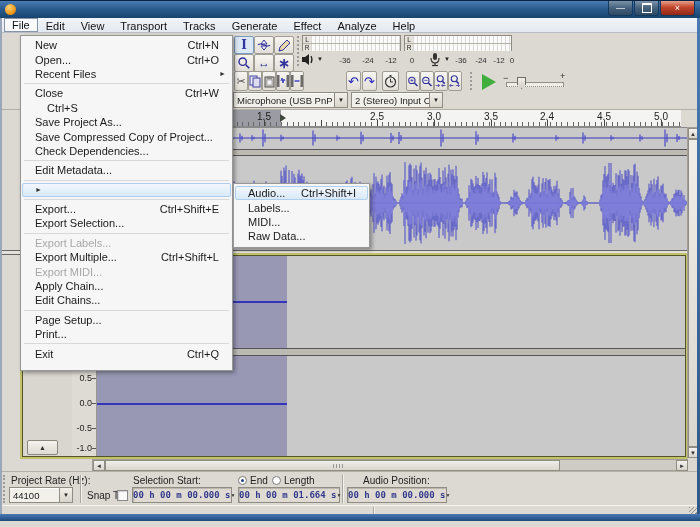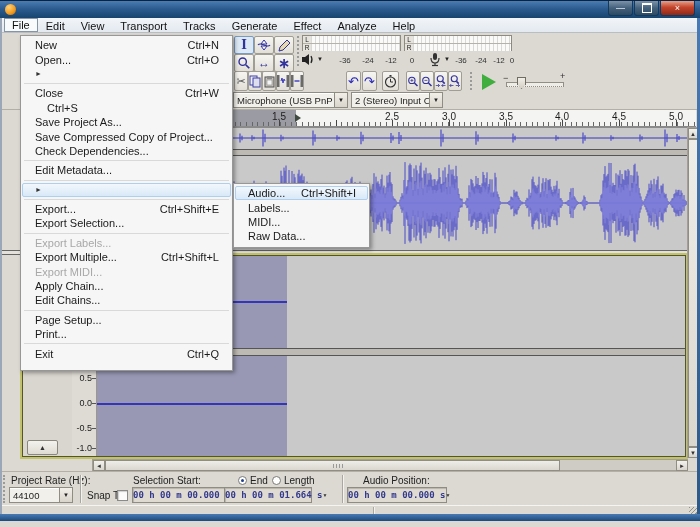--- a/index.html
+++ b/index.html
@@ -43,21 +43,21 @@
      repeating-linear-gradient(90deg,#d8d8d8 0 1px,#fafaf8 1px 4px);}
   .scalenum{position:absolute;font-size:8px;color:#333;transform:translateX(-50%);}
   .combo{box-sizing:border-box;border:1px solid #8f8c84;background:#f2f0ea;
      font-size:9.5px;color:#222;display:flex;align-items:center;overflow:hidden;
      box-shadow:inset 0 1px 0 #fff;}
   .combo .ctext{flex:1;padding-left:3px;white-space:nowrap;overflow:hidden;}
   .combo .cbtn{width:12px;align-self:stretch;border-left:1px solid #8f8c84;
      background:linear-gradient(#f2efe9,#d9d5cc);display:flex;align-items:center;justify-content:center;
      font-size:6px;color:#222;}
   
-  .ruler{left:106px;top:110px;width:590px;height:17px;background:#f4f4f2;
+  .ruler{left:91px;top:110px;width:590px;height:17px;background:#f4f4f2;
      border-bottom:1px solid #8a8a8a;box-sizing:border-box;}
   .ruler-sel{left:0px;top:0;height:16px;background:#9b9ba3;}
   .ruler-ticks{left:0;bottom:0;width:100%;height:4px;
      background:repeating-linear-gradient(90deg,#666 0 1px,transparent 1px 5.6px);}
   .ruler-num{position:absolute;top:1px;font-size:10px;color:#1c1c1c;transform:translateX(-50%);}
   .playmark{width:0;height:0;border-top:4px solid transparent;border-bottom:4px solid transparent;
      border-left:6px solid #3f4a40;}
   .chan{background:#c9c9c9;}
   .chdiv{background:#bdbab3;border-top:1px solid #555;border-bottom:1px solid #555;box-sizing:border-box;}
   .trackgap{background:#e4e1da;border-top:1px solid #666;border-bottom:1px solid #666;box-sizing:border-box;}
@@ -322,21 +322,21 @@
         <span class="ruler-num" style="left: 173px;">1.5</span>
         <div style="position: absolute; left: 173px; bottom: 0px; width: 1px; height: 6px; background: rgb(68, 68, 68);"></div>
         <span class="ruler-num" style="left: 230px; margin-top: 20px;">2.0</span>
         <div style="position: absolute; left: 230px; bottom: 0px; width: 1px; height: 6px; background: rgb(68, 68, 68);"></div>
         <span class="ruler-num" style="left: 286px;">2.5</span>
         <div style="position: absolute; left: 286px; bottom: 0px; width: 1px; height: 6px; background: rgb(68, 68, 68);"></div>
         <span class="ruler-num" style="left: 343px;">3.0</span>
         <div style="position: absolute; left: 343px; bottom: 0px; width: 1px; height: 6px; background: rgb(68, 68, 68);"></div>
         <span class="ruler-num" style="left: 400px;">3.5</span>
         <div style="position: absolute; left: 400px; bottom: 0px; width: 1px; height: 6px; background: rgb(68, 68, 68);"></div>
-        <span class="ruler-num" style="left: 456px;">4.0</span>
+        <span class="ruler-num" style="left: 456px;">2.4</span>
         <div style="position: absolute; left: 456px; bottom: 0px; width: 1px; height: 6px; background: rgb(68, 68, 68);"></div>
         <span class="ruler-num" style="left: 513px;">4.5</span>
         <div style="position: absolute; left: 513px; bottom: 0px; width: 1px; height: 6px; background: rgb(68, 68, 68);"></div>
         <span class="ruler-num" style="left: 570px;">5.0</span>
         <div style="position: absolute; left: 570px; bottom: 0px; width: 1px; height: 6px; background: rgb(68, 68, 68);"></div>
       </div>
     <div class="abs playmark" style="left:189px;top:4px;"></div>
   </div>
 
   <div class="abs chan" style="left:97px;top:127px;width:590px;height:22px;border-top:1px solid #8a8a8a;box-sizing:border-box;"></div>
@@ -414,21 +414,21 @@
     <div class="checkbox" style="left:117px;top:18px;"></div>
     <span class="sb-label" style="left:133px;top:3px;">Selection Start:</span>
     <div class="timefield" style="left:132px;top:15px;width:100px;">
       <span class="tval">00 h 00 m 00.000 s</span>
       <span class="tarrow"><span>▼</span></span>
     </div>
     <div class="radio on" style="left:238px;top:4px;"></div>
     <span class="sb-label" style="left:250px;top:3px;">End</span>
     <div class="radio" style="left:272px;top:4px;"></div>
     <span class="sb-label" style="left:284px;top:3px;">Length</span>
-    <div class="timefield" style="left:224px;top:15px;width:88px;">
+    <div class="timefield" style="left:238px;top:15px;width:102px;">
       <span class="tval">00 h 00 m 01.664 s</span>
       <span class="tarrow"><span>▼</span></span>
     </div>
     <div class="vsep" style="left:342px;top:3px;height:28px;"></div>
     <span class="sb-label" style="left:363px;top:3px;text-align:center;">Audio Position:</span>
     <div class="timefield" style="left:347px;top:15px;width:100px;">
       <span class="tval">00 h 00 m 00.000 s</span>
       <span class="tarrow"><span>▼</span></span>
     </div>
   </div>
@@ -446,20 +446,21 @@
         <span class="lbl">New</span>
         <span class="shc">Ctrl+N</span>
         <span class="arr"></span>
       </div>
       <div class="menu-item">
         <span class="lbl">Open...</span>
         <span class="shc">Ctrl+O</span>
         <span class="arr"></span>
       </div>
       <div class="menu-item">
+        <span class="lbl">Recent Files</span>
         <span class="arr">►</span>
       </div>
       <div class="menu-sep"></div>
       <div class="menu-item">
         <span class="lbl">Close</span>
         <span class="shc">Ctrl+W</span>
         <span class="arr"></span>
       </div>
       <div class="menu-item">
         <span class="shc">Ctrl+S</span>

